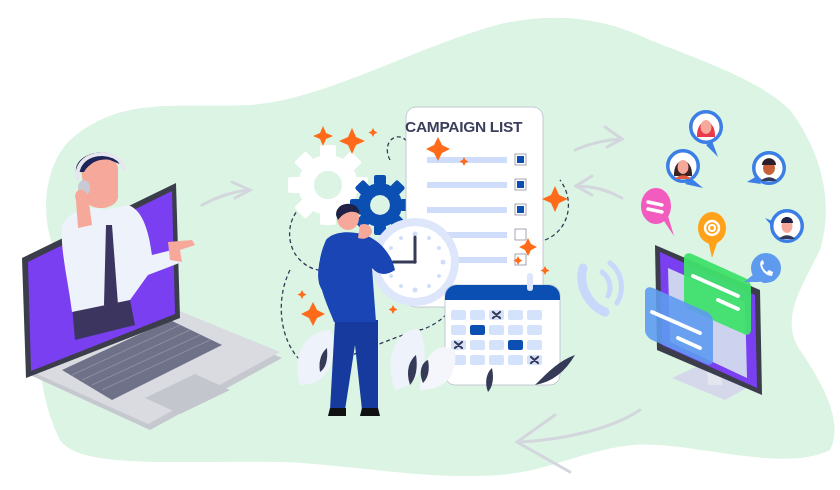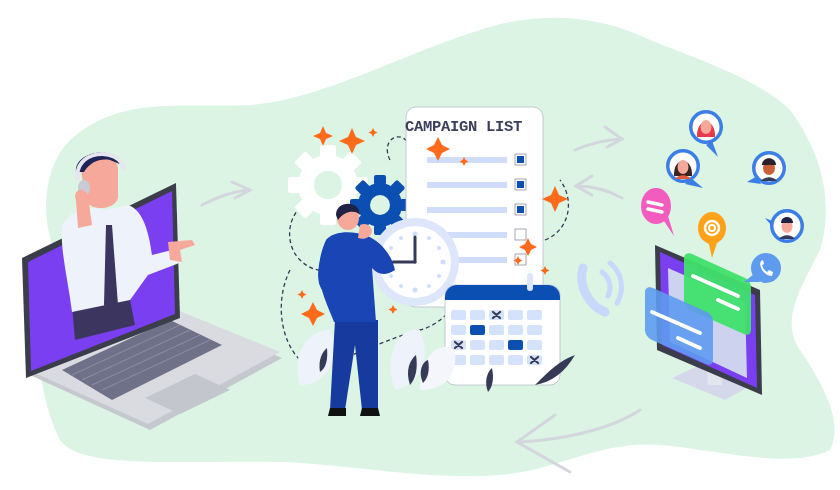--- a/index.html
+++ b/index.html
@@ -1,18 +1,18 @@
 <!DOCTYPE html>
 <html><head>
 <meta charset="utf-8">
 <style>
   html, body { margin:0; padding:0; background:#ffffff; }
   body { width:840px; height:490px; overflow:hidden; position:relative; font-family:"Liberation Sans", sans-serif; }
   #scene { position:absolute; left:0; top:0; width:840px; height:490px; }
-  .caption { position:absolute; left:405px; top:118px; width:140px; font-family:Liberation Mono, monospace; font-weight:bold; font-size:15.5px; color:#3b3f5c; letter-spacing:-0.3px; white-space:nowrap; }
+  .caption { position:absolute; left:405px; top:118px; width:140px; font-family:Liberation Sans, sans-serif; font-weight:bold; font-size:15.5px; color:#3b3f5c; letter-spacing:-0.3px; white-space:nowrap; }
 </style>
 </head>
 <body>
 
 <svg id="scene" viewBox="0 0 840 490" xmlns="http://www.w3.org/2000/svg">
 
   <path fill="#dcf4e4" d="M70 140 C40 170 40 230 60 260 C35 300 30 380 60 440 C80 470 180 460 280 462 C360 465 420 480 500 475 C560 470 600 440 660 445 C720 450 790 470 830 450 C845 420 820 380 800 350 C780 320 800 290 820 250 C835 200 820 150 790 110 C760 80 700 60 650 40 C600 15 540 10 480 30 C400 55 320 100 250 105 C180 108 120 95 70 140 Z"></path>
 
   <g stroke="#d3d6dd" stroke-width="3" fill="none" stroke-linecap="round">
     <path d="M202 205 C215 198 230 192 248 190"></path>

